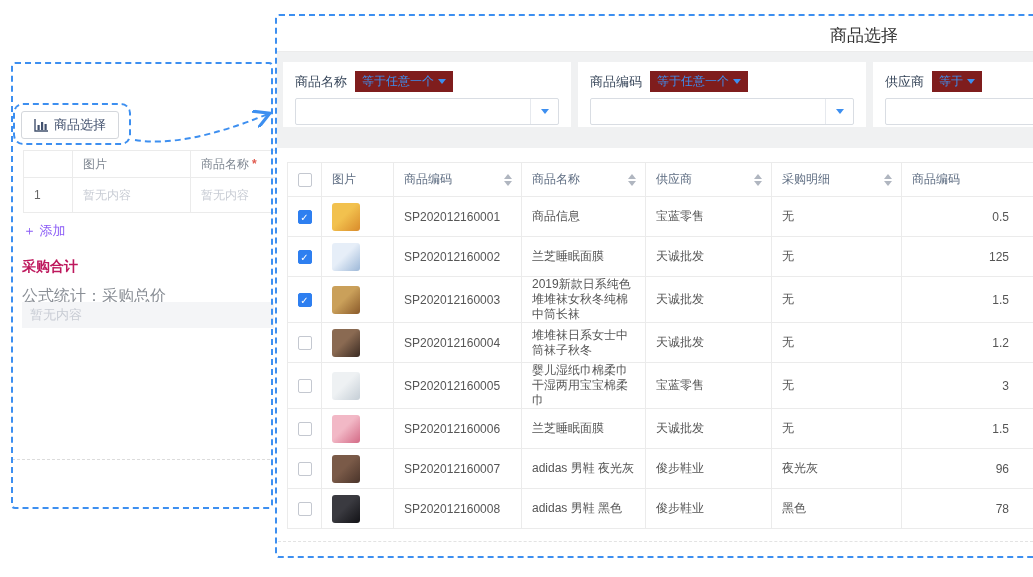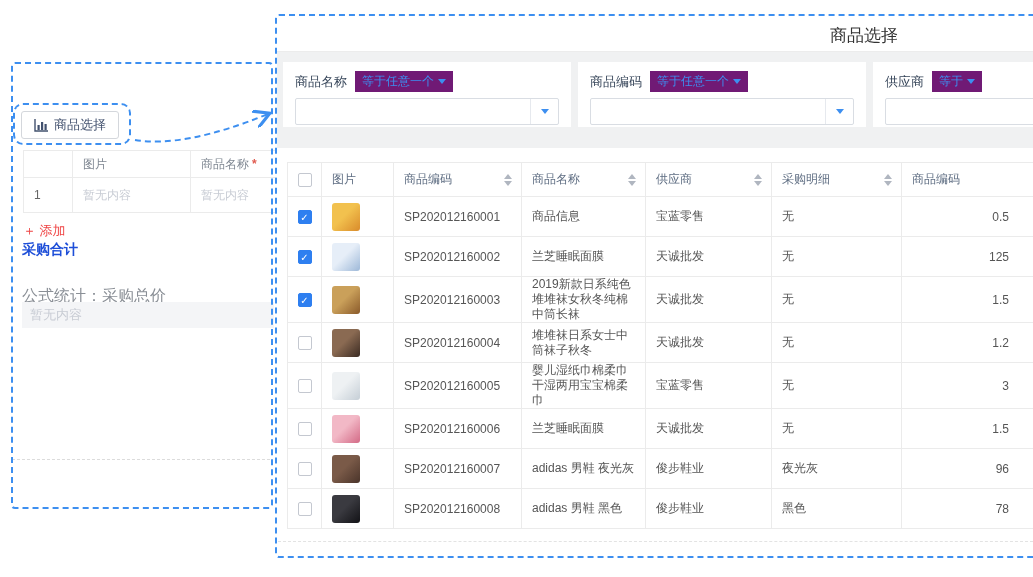--- a/index.html
+++ b/index.html
@@ -19,40 +19,40 @@
     background:#fff; border:1px solid #d4d7dc; border-radius:3px; color:#42516e; font-size:13px;
     display:flex; align-items:center; gap:6px; z-index:1; cursor:pointer; }
   .arrow-svg { position:absolute; left:0; top:0; z-index:2; pointer-events:none; }
 
   .lp-table { position:absolute; left:23px; top:150px; width:262px; border:1px solid #e8e8e8;
     border-collapse:collapse; table-layout:fixed; z-index:1; font-size:12px; }
   .lp-table th, .lp-table td { border:1px solid #ebebeb; padding:0 10px; height:27px; text-align:left; font-weight:normal; }
   .lp-table th { color:#7f8792; }
   .lp-table td { height:35px; color:#666; }
   .lp-table .ph { color:#c8ccd4; }
-  .lp-add { position:absolute; left:23px; top:222px; color:#ef4444; font-size:13px; cursor:pointer; z-index:1; }
-  .lp-total-title { position:absolute; left:22px; top:241px; font-size:14px; font-weight:bold; color:#1d4ed8; z-index:1; }
+  .lp-add { position:absolute; left:23px; top:222px; color:#8b5cf6; font-size:13px; cursor:pointer; z-index:1; }
+  .lp-total-title { position:absolute; left:22px; top:258px; font-size:14px; font-weight:bold; color:#be185d; z-index:1; }
   .lp-formula { position:absolute; left:22px; top:286px; font-size:16px; color:#8a8f96; z-index:1; }
   .lp-formula-box { position:absolute; left:22px; top:302px; width:252px; height:26px; background:#f4f5f7;
     color:#c8ccd4; font-size:13px; line-height:26px; padding-left:8px; z-index:1; }
   .lp-divider { position:absolute; left:12px; top:459px; width:258px; border-top:1px dashed #dcdcdc; z-index:1; }
   .submit-btn { position:absolute; left:28px; top:470px; width:100px; height:29px; background:#3e97f6;
     color:#fff; border:none; border-radius:3px; font-size:14px; cursor:pointer; z-index:1; }
 
   
   .modal { position:absolute; left:277px; top:16px; width:778px; height:540px; background:#fff; z-index:3; }
   .modal-dash { position:absolute; left:275px; top:14px; width:782px; height:544px;
     border:2px dashed #3d8ff0; border-radius:4px; z-index:5; pointer-events:none; }
   .modal-header { position:relative; height:36px; border-bottom:1px solid #ececec; }
   .modal-title { position:absolute; left:553px; top:8px; font-size:17px; color:#333; }
   .filter-strip { position:relative; height:96px; background:#f0f1f2; padding-top:10px; }
   .filter-card { position:absolute; top:10px; width:288px; height:65px; background:#fff; }
   .filter-card .frow { display:flex; align-items:center; margin:9px 0 6px 12px; }
   .f-label { font-size:13px; color:#37465a; }
-  .f-op { margin-left:8px; background:#701a75; color:#3d8ff0; font-size:12px; padding:2px 7px; cursor:pointer;
+  .f-op { margin-left:8px; background:#7f1d1d; color:#3d8ff0; font-size:12px; padding:2px 7px; cursor:pointer;
     display:inline-flex; align-items:center; gap:4px; }
   .caret { display:inline-block; width:0; height:0; border-left:4px solid transparent; border-right:4px solid transparent; border-top:5px solid #3d8ff0; }
   .f-input { position:relative; margin:0 12px; height:27px; border:1px solid #d9dde3; border-radius:2px; background:#fff; }
   .f-input .sel { position:absolute; right:0; top:0; width:28px; height:25px; border-left:1px solid #e6e9ee;
     display:flex; align-items:center; justify-content:center; cursor:pointer; }
 
   .ptable-wrap { position:absolute; left:10px; top:146px; width:766px; }
   .ptable { border-collapse:collapse; table-layout:fixed; width:764px; font-size:12px; }
   .ptable th, .ptable td { border:1px solid #ebebeb; padding:0 10px; text-align:left; font-weight:normal; overflow:hidden; }
   .ptable th { height:34px; color:#5e6d82; position:relative; }

